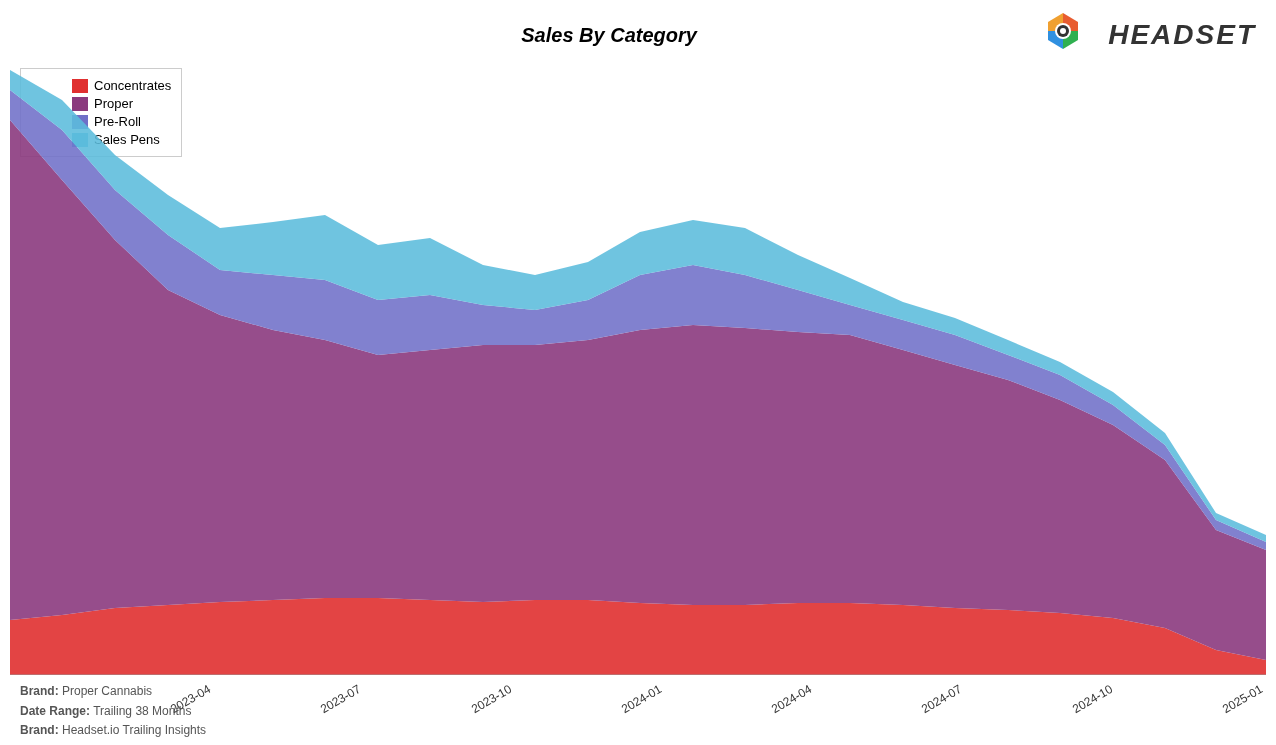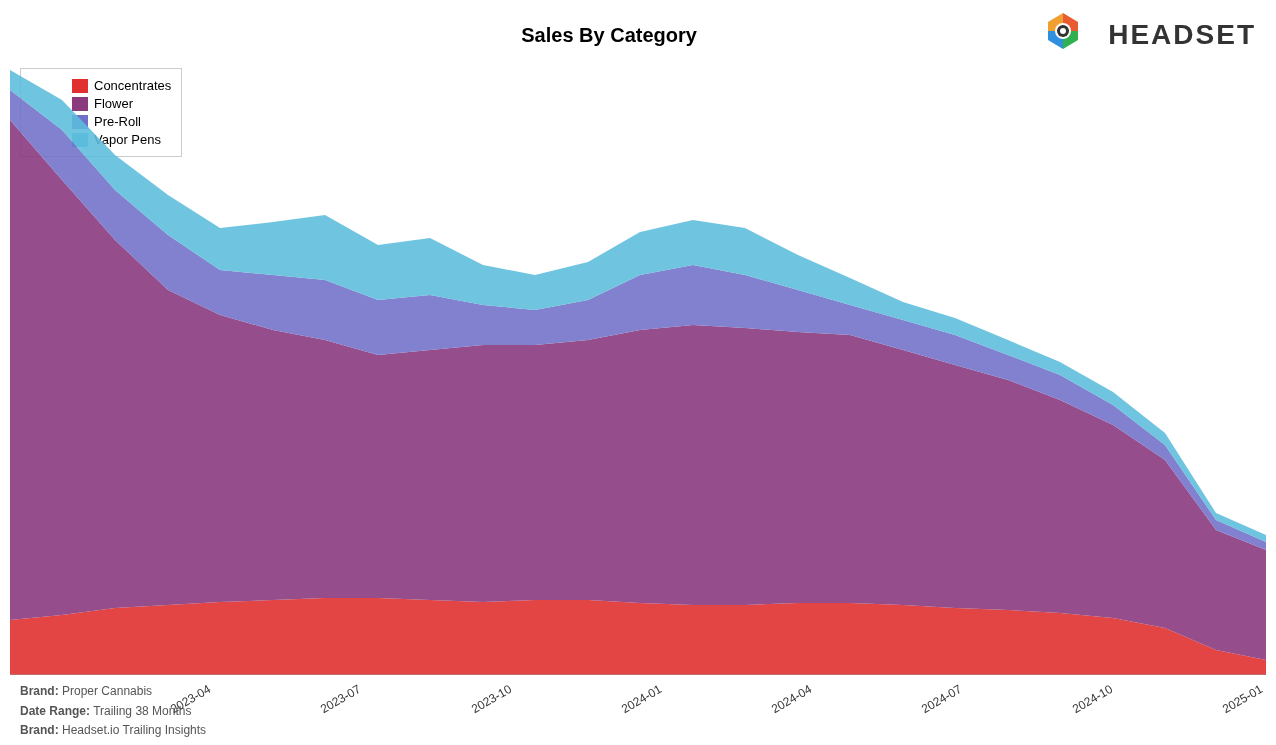--- a/index.html
+++ b/index.html
@@ -14,20 +14,21 @@
       width: 1276px;
       height: 745px;
       position: relative;
       background: #fff;
     }
     .header {
       display: flex;
       justify-content: space-between;
       align-items: center;
       padding: 10px 20px 5px 20px;
+      font-style: italic;
     }
     .chart-title {
       font-size: 20px;
       font-weight: bold;
       text-align: center;
       flex: 1;
       margin-left: 160px;
     }
     .logo-area {
       display: flex;
@@ -105,29 +106,29 @@
     </div>
   </div>
 
   <div class="legend">
     <div class="legend-item">
       <span class="legend-color" style="background:#e03030;"></span>
       <span>Concentrates</span>
     </div>
     <div class="legend-item">
       <span class="legend-color" style="background:#8b3a7e;"></span>
-      <span>Flower</span>
+      <span>Proper</span>
     </div>
     <div class="legend-item">
       <span class="legend-color" style="background:#7070c8;"></span>
       <span>Pre-Roll</span>
     </div>
     <div class="legend-item">
       <span class="legend-color" style="background:#5bbcdc;"></span>
-      <span>Vapor Pens</span>
+      <span>Sales Pens</span>
     </div>
   </div>
 
   <svg style="position:absolute; top:60px; left:10px; right:10px; bottom:70px; width:calc(100% - 20px); height:calc(100% - 130px);" viewBox="0 0 1256 615" preserveAspectRatio="none" xmlns="http://www.w3.org/2000/svg">
 
     <path d="M0,615 
          L0,560
          L52,555 L105,548 L158,545 L210,542 L263,540 L315,538
          L368,538 L420,540 L473,542 L525,540 L578,540 L630,543
          L683,545 L735,545 L788,543 L840,543 L893,545 L945,548

